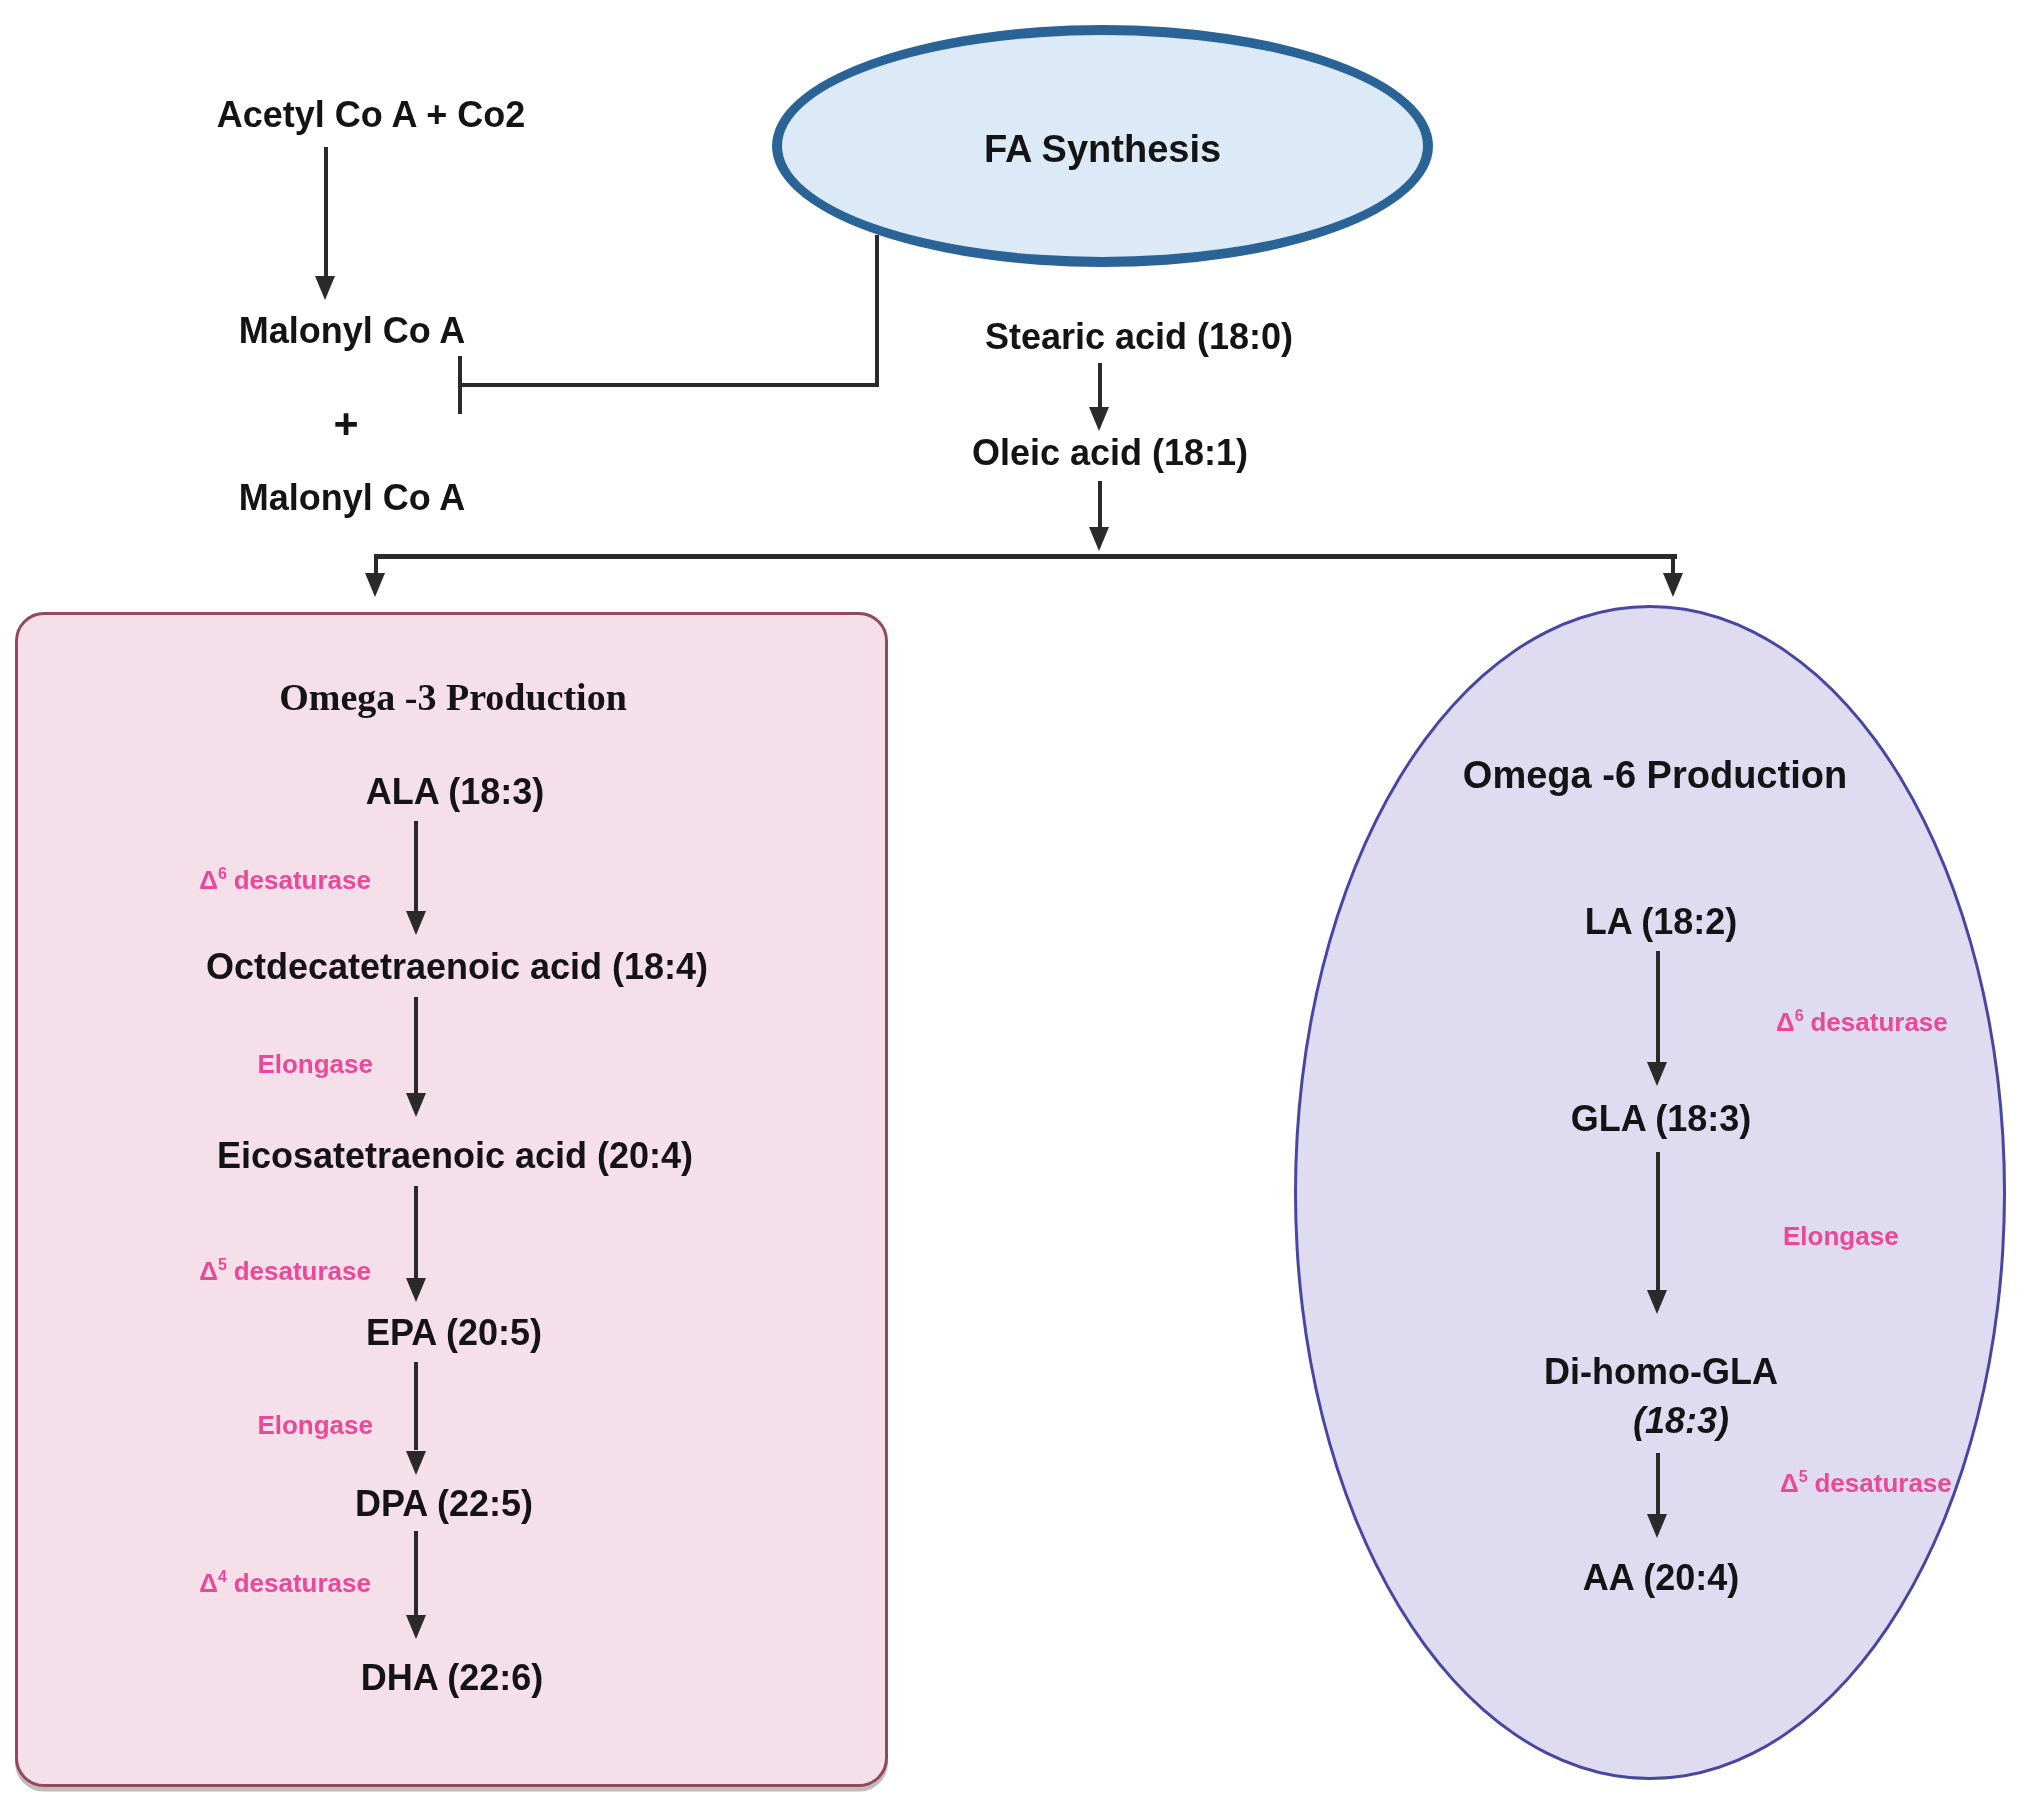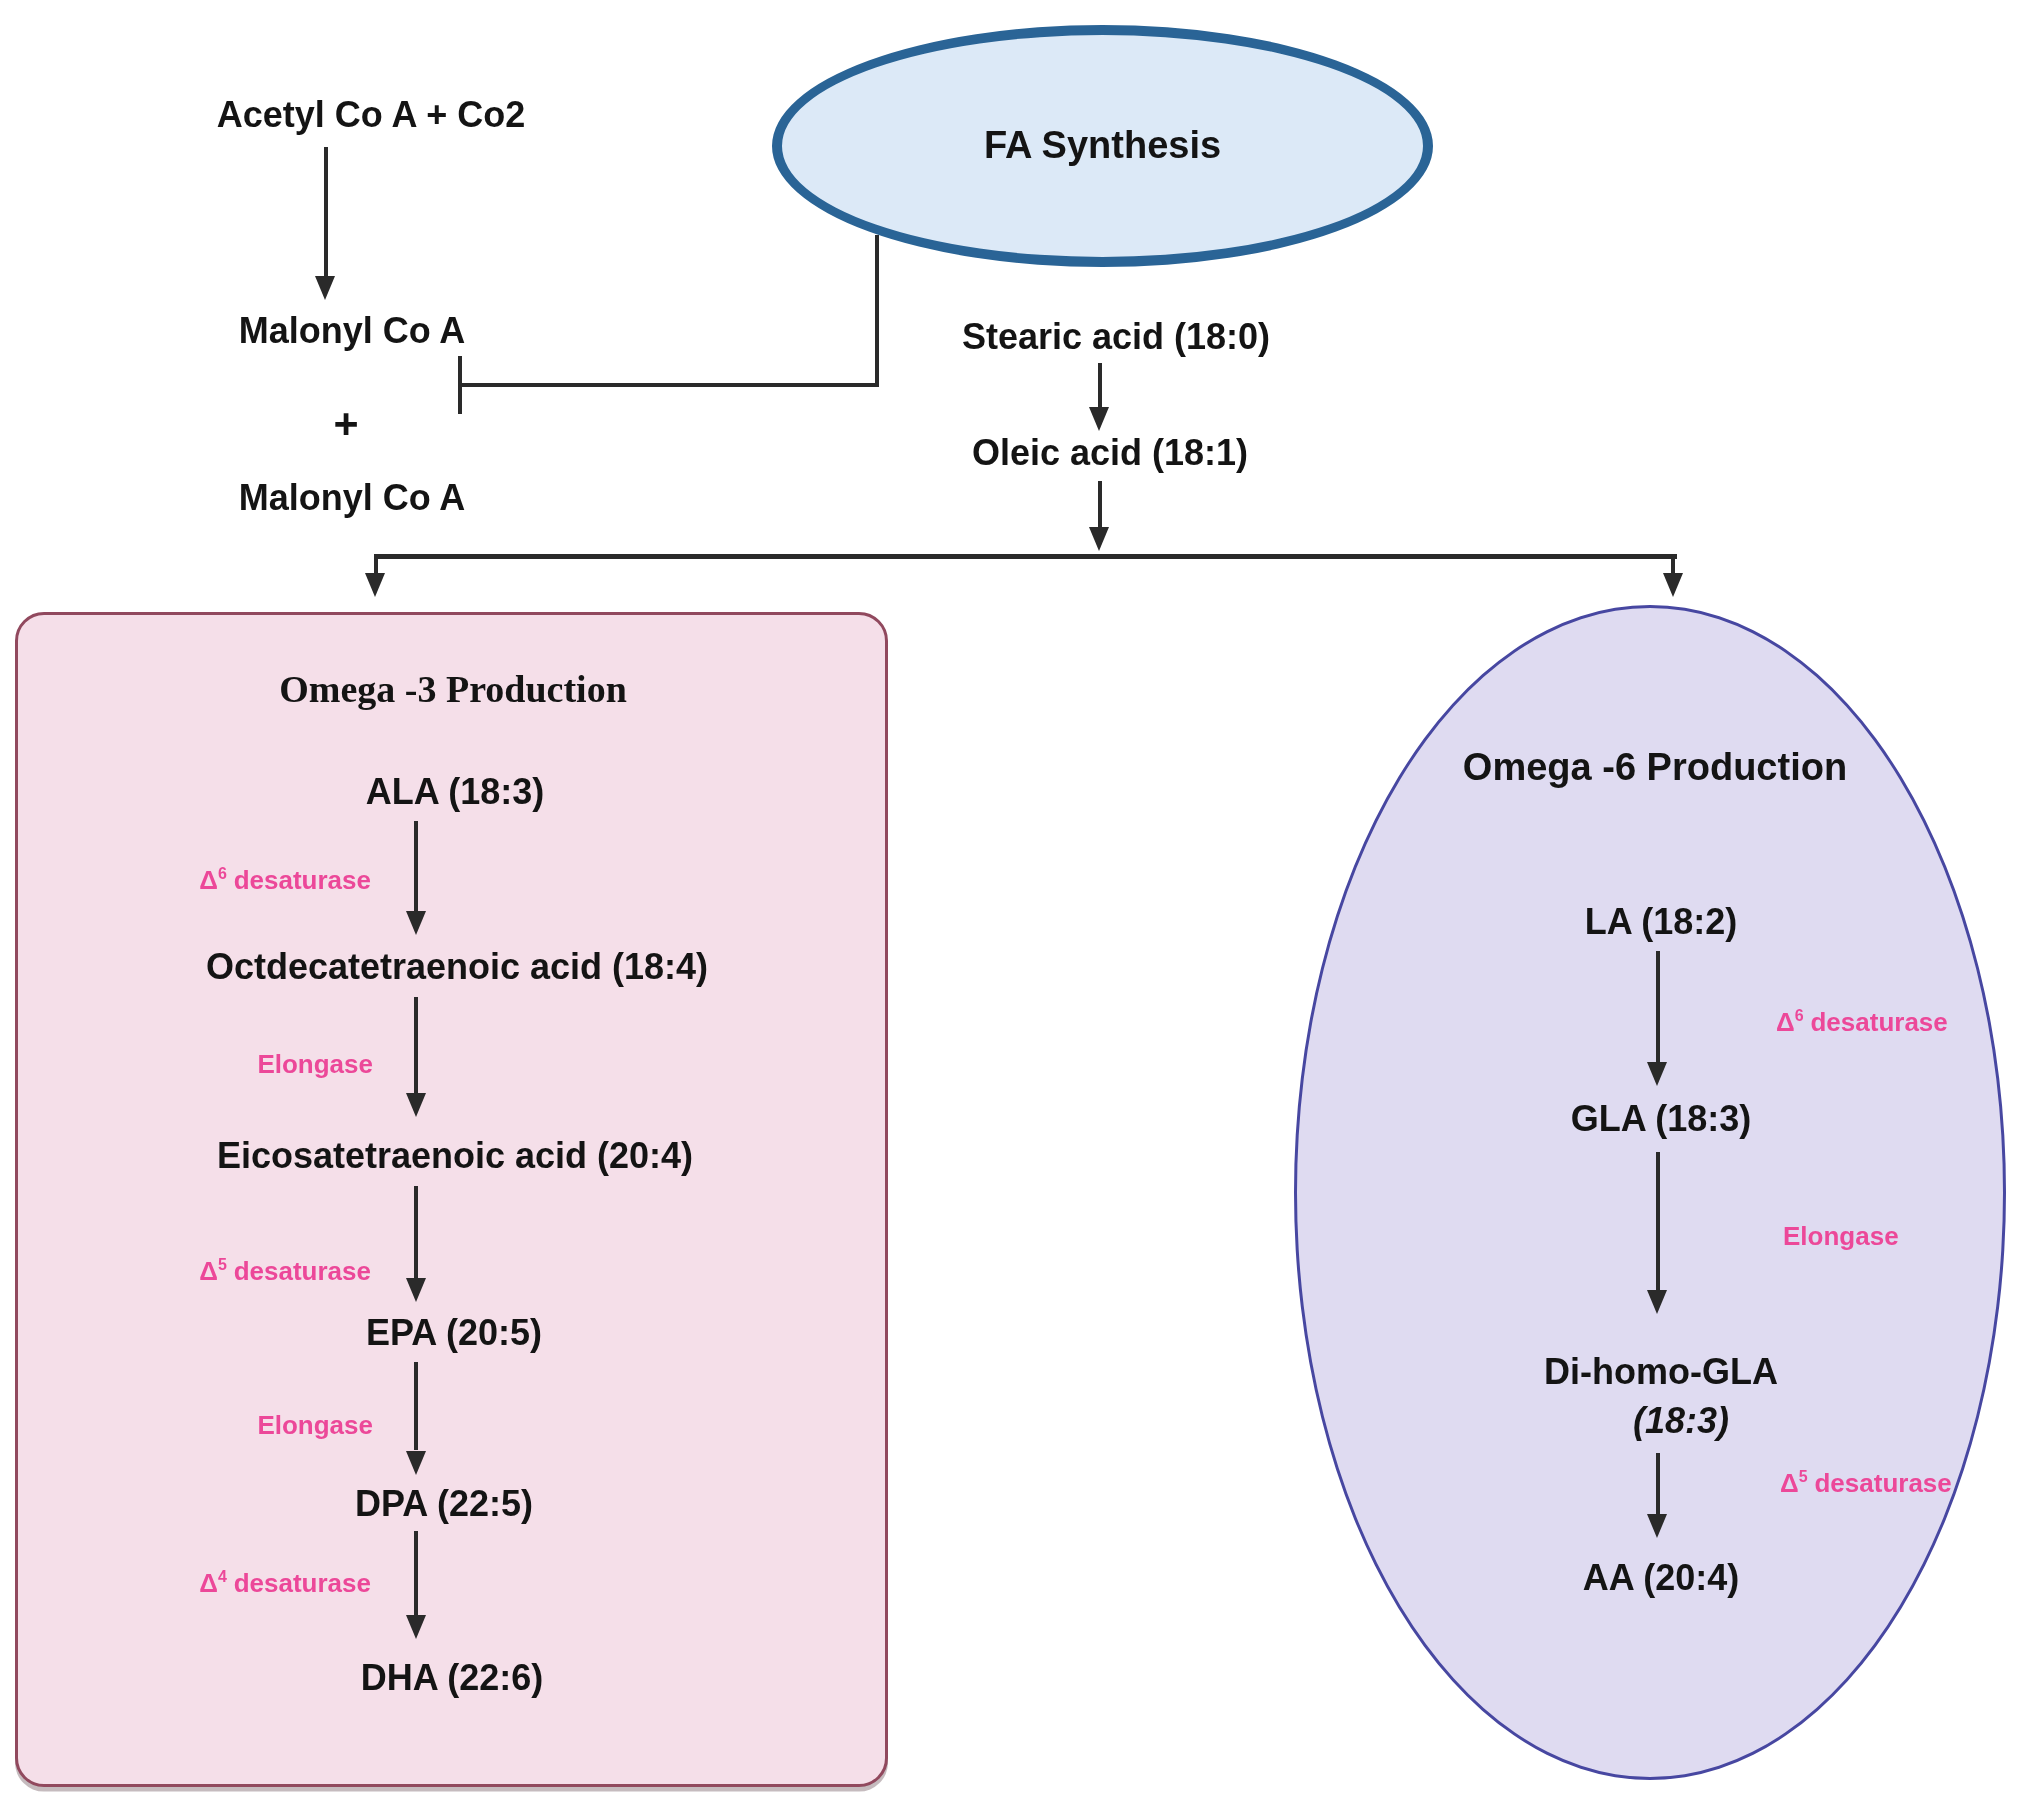--- a/index.html
+++ b/index.html
@@ -4,21 +4,21 @@
 <style>
   html,body{margin:0;padding:0;}
   body{
     width:2035px;height:1801px;position:relative;background:#ffffff;
     font-family:"Liberation Sans",sans-serif;color:#151515;overflow:hidden;
   }
   .node{
     position:absolute;transform:translate(-50%,-50%);
     font-weight:700;font-size:36px;color:#141414;white-space:nowrap;text-align:center;
   }
-  .title{font-size:38px;}
+  .title{font-size:38px;margin-top:8px;}
   .plus{font-size:43px;}
   .enzyme{
     position:absolute;font-weight:700;font-size:26px;color:#ec4899;white-space:nowrap;
   }
   .enz-right{transform:translate(-100%,-50%);} 
   .enz-left{transform:translate(0,-50%);}      
   .enzyme sup{font-size:16px;line-height:0;}
   .enzyme .enzname{margin-left:6.9px;}
   .vline{position:absolute;width:3.8px;background:#2a2a2a;}
   .hline{position:absolute;height:4.6px;background:#2a2a2a;}
@@ -57,21 +57,21 @@
 <div class="node" style="left:352px;top:498px;">Malonyl Co A</div>
 
 <div class="fa-ellipse">
   <div class="node title">FA Synthesis</div>
 </div>
 
 <div class="vline" style="left:875px;top:235px;height:152px;"></div>
 <div class="hline" style="left:459px;top:383px;width:419px;height:3.8px;"></div>
 <div class="vline" style="left:458px;top:356px;height:58px;"></div>
 
-<div class="node" style="left:1116px;top:337px;">Stearic acid (18:0)</div>
+<div class="node" style="left:1139px;top:337px;">Stearic acid (18:0)</div>
 
 <div class="vline" style="left:1098px;top:363px;height:44px;"></div>
 <div class="ahead" style="left:1089px;top:407px;"></div>
 
 <div class="node" style="left:1110px;top:453px;">Oleic acid (18:1)</div>
 
 <div class="vline" style="left:1098px;top:481px;height:46px;"></div>
 <div class="ahead" style="left:1089px;top:527px;"></div>
 
 <div class="hline" style="left:374px;top:554px;width:1303px;"></div>

